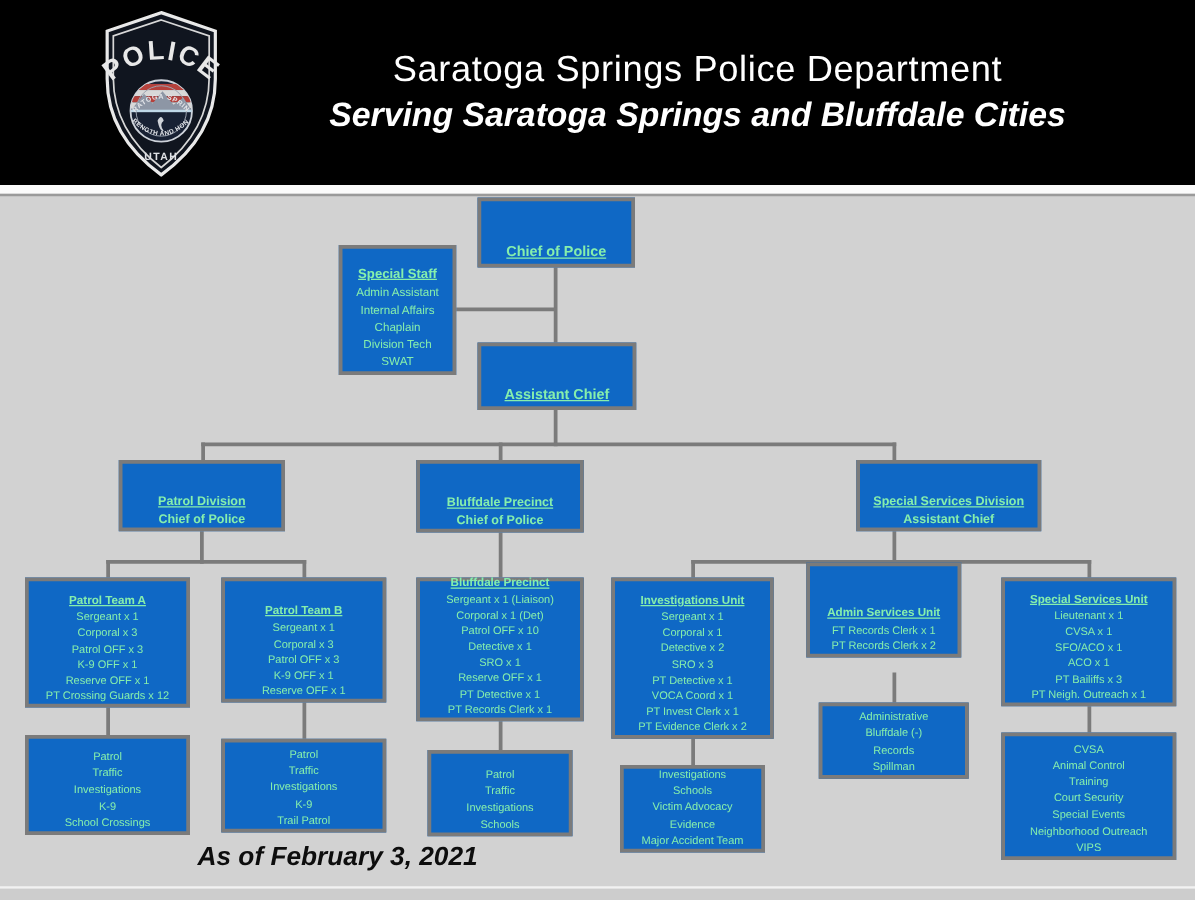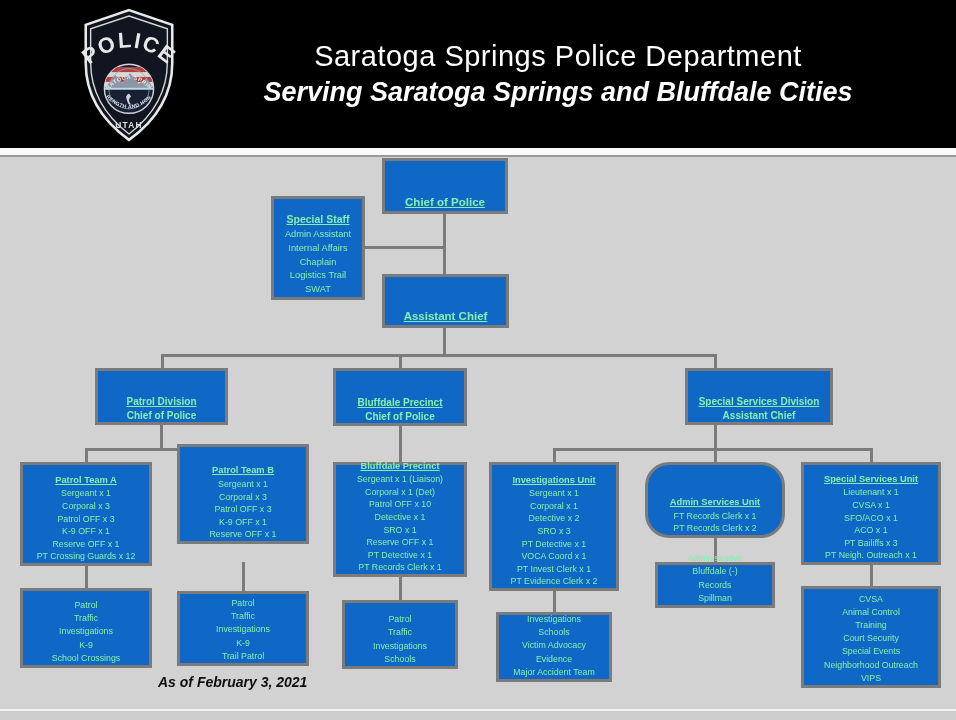--- a/index.html
+++ b/index.html
@@ -13,21 +13,21 @@
   .header-strip { position:absolute; left:0; top:148px; width:956px; height:7px; background:#fbfbfb; }
   .header-rule { position:absolute; left:0; top:155px; width:956px; height:2px; background:#9a9a9a; }
   .titles { position:absolute; left:200px; top:0; width:716px; height:148px;
             display:flex; flex-direction:column; align-items:center; justify-content:center; gap:4px; }
   .main-title { color:#fff; font-size:29px; letter-spacing:0.5px; white-space:nowrap; }
   .sub-title  { color:#fff; font-size:27px; font-style:italic; font-weight:700; white-space:nowrap; }
   .badge { position:absolute; left:70px; top:5px; width:118px; height:140px; }
   
   .bottom-line  { position:absolute; left:0; top:709px; width:956px; height:2px; background:#f2f2f2; }
   .bottom-band  { position:absolute; left:0; top:711px; width:956px; height:9px; background:#cdcdcd; }
-  .as-of { position:absolute; left:158px; top:674px; font-size:14px; font-weight:bold;
+  .as-of { position:absolute; left:158px; top:674px; font-size:21px; font-weight:bold;
            font-style:italic; color:#0d0d0d; white-space:nowrap; }
   
   .box {
     position:absolute; box-sizing:border-box;
     background:var(--box-blue,#0f68c5); border:3px solid var(--box-border,#7b7b7b);
     color:#86efac; text-align:center;
     display:flex; flex-direction:column; align-items:center; justify-content:flex-end;
     line-height:1.35;
   }
   .box .title    { font-weight:bold; text-decoration:underline; white-space:nowrap; }
@@ -125,21 +125,21 @@
   <div class="box lv1" style="left:382px; top:158px; width:126px; height:56px;">
     <div class="title">Chief of Police</div>
   </div>
 
   <div class="box staff" style="left:271px; top:196px; width:94px; height:104px;">
     <div class="title">Special Staff</div>
     <div class="lines">
         <div>Admin Assistant</div>
         <div>Internal Affairs</div>
         <div>Chaplain</div>
-        <div>Logistics Trail</div>
+        <div>Division Tech</div>
         <div>SWAT</div>
       </div>
   </div>
 
   <div class="box lv1" style="left:382px; top:274px; width:127px; height:54px;">
     <div class="title">Assistant Chief</div>
   </div>
 
   <div class="box lv2" style="left:95px; top:368px; width:133px; height:57px;">
     <div class="title">Patrol Division</div>
@@ -161,21 +161,21 @@
     <div class="lines">
         <div>Sergeant x 1</div>
         <div>Corporal x 3</div>
         <div>Patrol OFF x 3</div>
         <div>K-9 OFF x 1</div>
         <div>Reserve OFF x 1</div>
         <div>PT Crossing Guards x 12</div>
       </div>
   </div>
 
-  <div class="box unit" style="left:177px; top:444px; width:132px; height:100px;">
+  <div class="box unit" style="left:177px; top:462px; width:132px; height:100px;">
     <div class="title">Patrol Team B</div>
     <div class="lines">
         <div>Sergeant x 1</div>
         <div>Corporal x 3</div>
         <div>Patrol OFF x 3</div>
         <div>K-9 OFF x 1</div>
         <div>Reserve OFF x 1</div>
       </div>
   </div>
 
@@ -200,21 +200,21 @@
         <div>Corporal x 1</div>
         <div>Detective x 2</div>
         <div>SRO x 3</div>
         <div>PT Detective x 1</div>
         <div>VOCA Coord x 1</div>
         <div>PT Invest Clerk x 1</div>
         <div>PT Evidence Clerk x 2</div>
       </div>
   </div>
 
-  <div class="box unit" style="left:645px; top:462px; width:140px; height:76px;border-radius:24px;">
+  <div class="box unit" style="left:645px; top:450px; width:124px; height:76px;">
     <div class="title">Admin Services Unit</div>
     <div class="lines">
         <div>FT Records Clerk x 1</div>
         <div>PT Records Clerk x 2</div>
       </div>
   </div>
 
   <div class="box unit" style="left:801px; top:462px; width:140px; height:103px;">
     <div class="title">Special Services Unit</div>
     <div class="lines">
@@ -259,21 +259,21 @@
   <div class="box detail" style="left:496px; top:612px; width:116px; height:70px;">
     <div class="lines">
         <div>Investigations</div>
         <div>Schools</div>
         <div>Victim Advocacy</div>
         <div>Evidence</div>
         <div>Major Accident Team</div>
       </div>
   </div>
 
-  <div class="box detail" style="left:655px; top:562px; width:120px; height:46px;">
+  <div class="box detail" style="left:655px; top:562px; width:120px; height:61px;">
     <div class="lines">
         <div>Administrative</div>
         <div>Bluffdale (-)</div>
         <div>Records</div>
         <div>Spillman</div>
       </div>
   </div>
 
   <div class="box detail" style="left:801px; top:586px; width:140px; height:102px;">
     <div class="lines">

